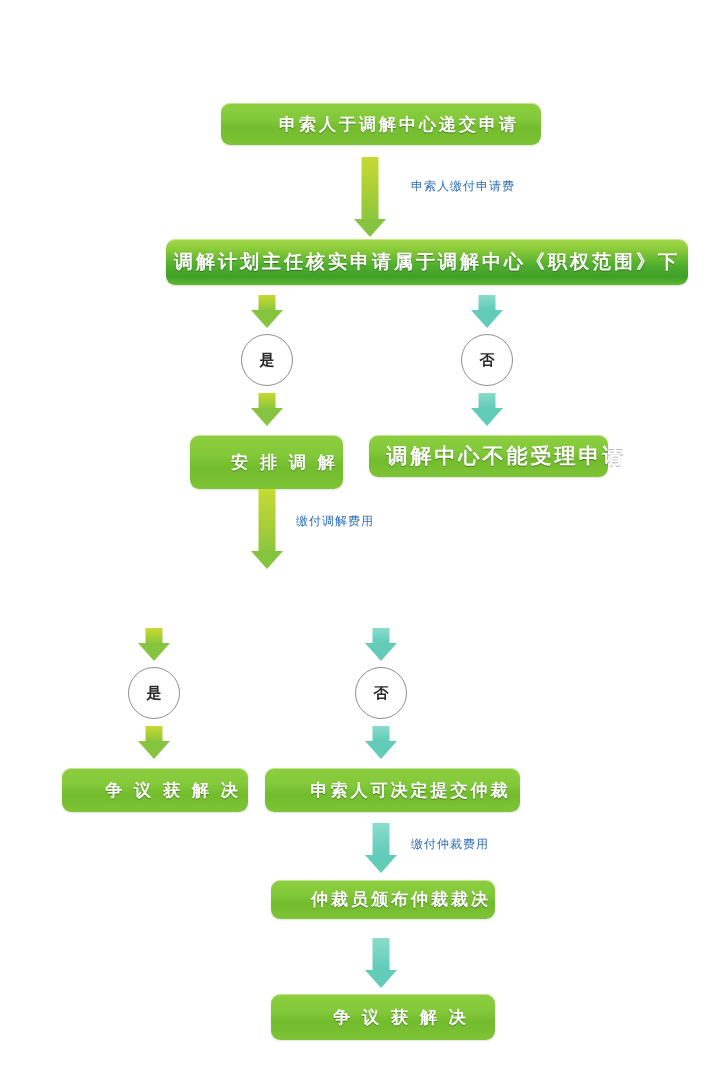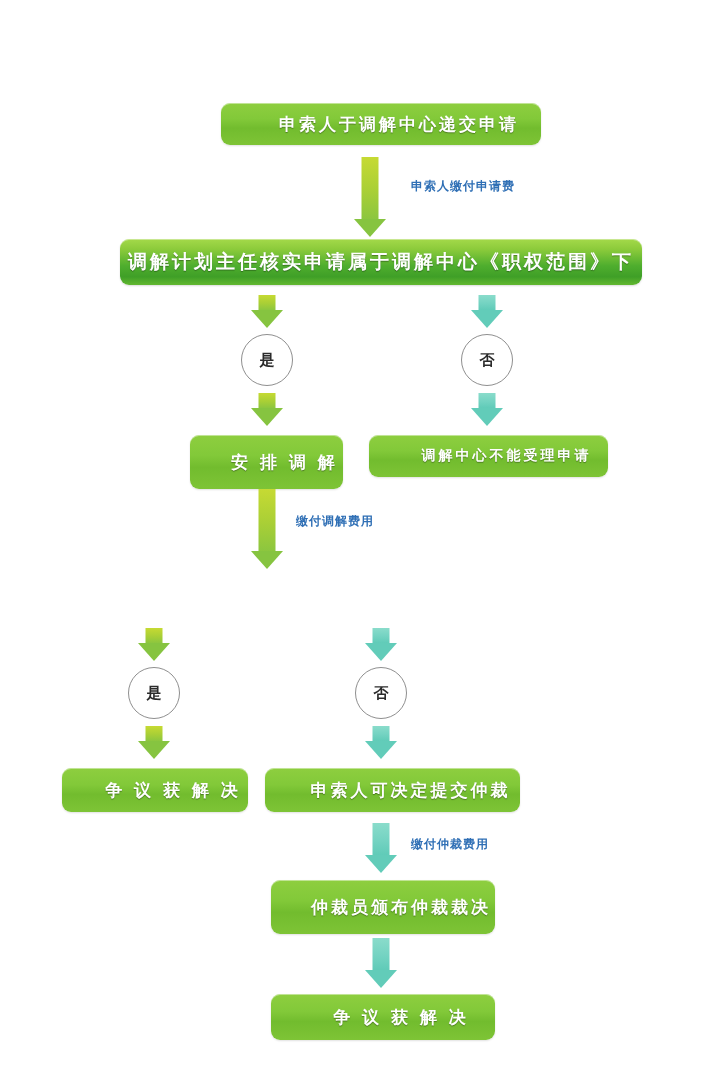--- a/index.html
+++ b/index.html
@@ -46,20 +46,21 @@
   
   .node.deep {
     background: linear-gradient(to bottom,
                 #a4d94a 0%,
                 #8ccb3b 22%,
                 #4fae2e 58%,
                 #3f9f27 82%,
                 #62b830 100%);
     box-shadow: inset 0 1px 0 rgba(255,255,255,0.4),
                 0 1px 2px rgba(0,0,0,0.14);
+    margin-left: 46px;
   }
 
   
   .circle {
     position: absolute;
     width: 52px;
     height: 52px;
     border: 1px solid #8f8f8f;
     border-radius: 50%;
     background: #ffffff;
@@ -103,21 +104,21 @@
   }
   .arrow.teal .head {
     border-top: 18px solid #62ccb9;
   }
 
   
   .edge-label {
     position: absolute;
     color: #2f6fb5;
     font-size: 12px;
-    font-weight: bold;
+    font-weight: normal;
     letter-spacing: 1px;
     white-space: nowrap;
   }
 </style>
 </head>
 <body>
 
 <div id="canvas">
 
   <div class="node light" style="left:221px; top:103px; width:320px; height:42px; font-size:17px;">申索人于调解中心递交申请</div>
@@ -145,21 +146,21 @@
   <div class="arrow green" style="left:251px; top:393px; width:32px; height:33px;">
     <div class="shaft" style="width:17px; height:15px;"></div>
     <div class="head"></div>
   </div>
   <div class="arrow teal" style="left:471px; top:393px; width:32px; height:33px;">
     <div class="shaft" style="width:17px; height:15px;"></div>
     <div class="head"></div>
   </div>
 
   <div class="node light" style="left:190px; top:435px; width:153px; height:54px; font-size:17px;">安 排 调 解</div>
-  <div class="node light" style="left:369px; top:435px; width:239px; height:42px; font-size:14px;">调解中心不能受理申请</div>
+  <div class="node light" style="left:369px; top:435px; width:239px; height:42px; font-size:21px;">调解中心不能受理申请</div>
 
   <div class="arrow green" style="left:251px; top:489px; width:32px; height:80px;">
     <div class="shaft" style="width:17px; height:62px;"></div>
     <div class="head"></div>
   </div>
   <div class="edge-label" style="left:296px; top:513px;">缴付调解费用</div>
 
 
   <div class="arrow green" style="left:138px; top:628px; width:32px; height:33px;">
     <div class="shaft" style="width:17px; height:15px;"></div>
@@ -184,21 +185,21 @@
 
   <div class="node light" style="left:62px; top:768px; width:186px; height:44px; font-size:17px;">争 议 获 解 决</div>
   <div class="node light" style="left:265px; top:768px; width:255px; height:44px; font-size:17px;">申索人可决定提交仲裁</div>
 
   <div class="arrow teal" style="left:365px; top:823px; width:32px; height:50px;">
     <div class="shaft" style="width:17px; height:32px;"></div>
     <div class="head"></div>
   </div>
   <div class="edge-label" style="left:411px; top:836px;">缴付仲裁费用</div>
 
-  <div class="node light" style="left:271px; top:880px; width:224px; height:54px; font-size:17px;">仲裁员颁布仲裁裁决</div>
+  <div class="node light" style="left:271px; top:880px; width:224px; height:39px; font-size:17px;">仲裁员颁布仲裁裁决</div>
 
   <div class="arrow teal" style="left:365px; top:938px; width:32px; height:50px;">
     <div class="shaft" style="width:17px; height:32px;"></div>
     <div class="head"></div>
   </div>
 
   <div class="node light" style="left:271px; top:994px; width:224px; height:46px; font-size:17px;">争 议 获 解 决</div>
 
 </div>
 

